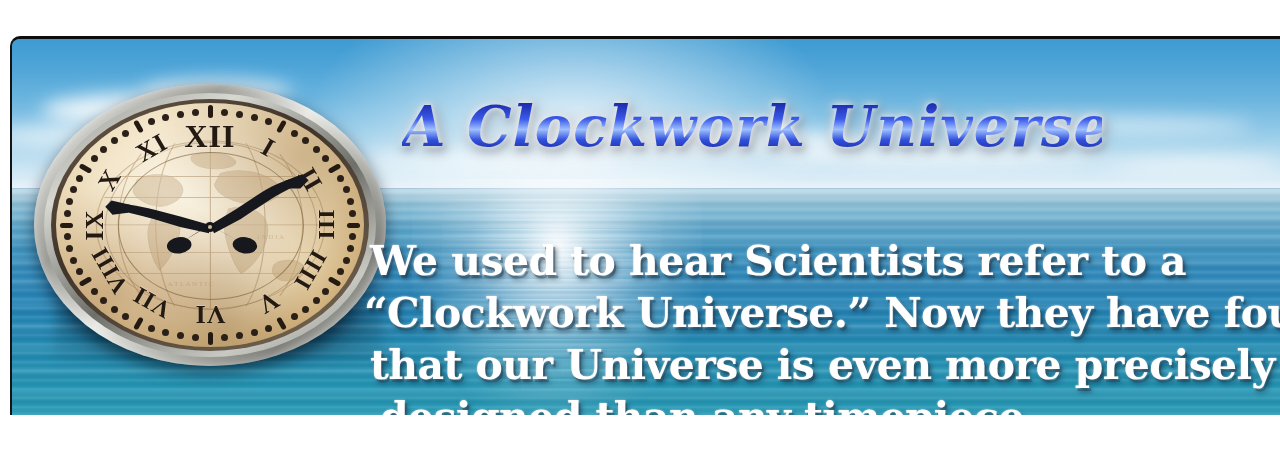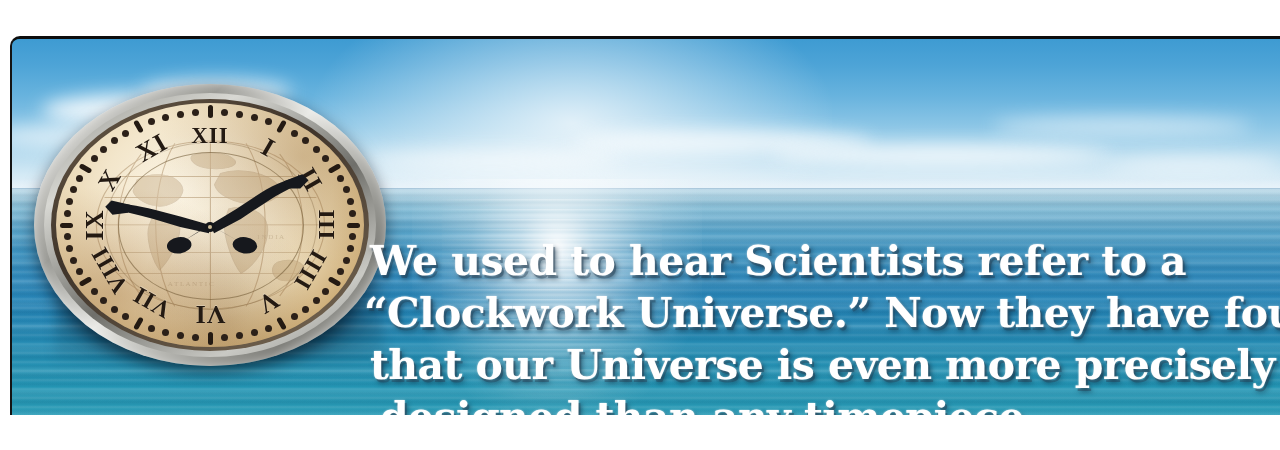--- a/index.html
+++ b/index.html
@@ -343,21 +343,21 @@
             <div class="tick" style="left: 12.3807%; top: 22.668%;"></div>
             <div class="tick" style="left: 15.4438%; top: 18.8854%;"></div>
             <div class="tick" style="left: 18.8854%; top: 15.4438%;"></div>
             <div class="tick" style="left: 22.668%; top: 12.3807%;"></div>
             <div class="tick" style="left: 31.0867%; top: 7.52014%;"></div>
             <div class="tick" style="left: 35.6307%; top: 5.77587%;"></div>
             <div class="tick" style="left: 40.3321%; top: 4.51614%;"></div>
             <div class="tick" style="left: 45.1394%; top: 3.75473%;"></div>
           </div>
         <div class="numerals">
-            <div class="numeral" style="font-size: 23px; left: 50%; top: 13.5%; transform: translate(-50%, -50%) rotate(0deg);">XII</div>
+            <div class="numeral" style="font-size: 32px; left: 50%; top: 13.5%; transform: translate(-50%, -50%) rotate(0deg);">XII</div>
             <div class="numeral" style="font-size: 26px; left: 68.75%; top: 18.3901%; transform: translate(-50%, -50%) rotate(30deg);">I</div>
             <div class="numeral" style="font-size: 26px; left: 82.476%; top: 31.75%; transform: translate(-50%, -50%) rotate(60deg);">II</div>
             <div class="numeral" style="font-size: 24px; left: 87.5%; top: 50%; transform: translate(-50%, -50%) rotate(90deg);">III</div>
             <div class="numeral" style="font-size: 24px; left: 82.476%; top: 68.25%; transform: translate(-50%, -50%) rotate(120deg);">IIII</div>
             <div class="numeral" style="font-size: 26px; left: 68.75%; top: 81.6099%; transform: translate(-50%, -50%) rotate(150deg);">V</div>
             <div class="numeral" style="font-size: 26px; left: 50%; top: 86.5%; transform: translate(-50%, -50%) rotate(180deg);">VI</div>
             <div class="numeral" style="font-size: 24px; left: 31.25%; top: 81.6099%; transform: translate(-50%, -50%) rotate(210deg);">VII</div>
             <div class="numeral" style="font-size: 24px; left: 17.524%; top: 68.25%; transform: translate(-50%, -50%) rotate(240deg);">VIII</div>
             <div class="numeral" style="font-size: 26px; left: 12.5%; top: 50%; transform: translate(-50%, -50%) rotate(270deg);">IX</div>
             <div class="numeral" style="font-size: 26px; left: 17.524%; top: 31.75%; transform: translate(-50%, -50%) rotate(300deg);">X</div>
@@ -380,20 +380,21 @@
               <path d="M150 120 L164 128 L178 136 Z"></path>
               <ellipse cx="184" cy="140" rx="12" ry="8" transform="rotate(8 184 140)"></ellipse>
             </g>
             <circle cx="150" cy="122" r="5" fill="#14161a"></circle>
             <circle cx="150" cy="122" r="2" fill="#cdbb95"></circle>
           </svg>
         </div>
       </div>
     </div>
 
+    <div id="title">A Clockwork Universe?</div>
 
     <div id="quote">
       <span class="ql l1">We used to hear Scientists refer to a</span>
       <span class="ql l2">“Clockwork Universe.” Now they have found</span>
       <span class="ql l3">that our Universe is even more precisely</span>
       <span class="ql l4">designed than any timepiece.</span>
     </div>
 
   </div>
 </div>

